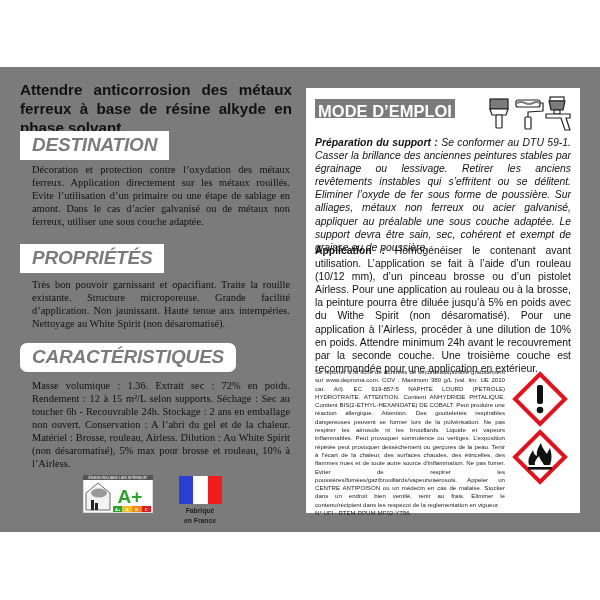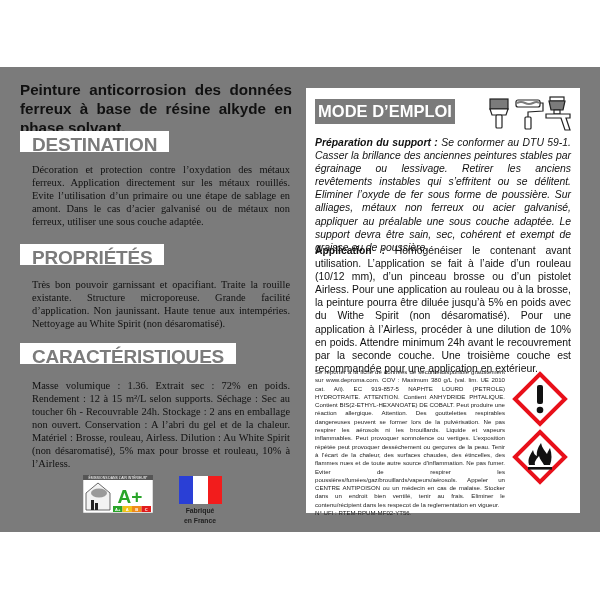--- a/index.html
+++ b/index.html
@@ -2,54 +2,54 @@
 <html><head>
 <meta charset="utf-8">
 <style>
   html, body { margin:0; padding:0; }
   body { width:600px; height:600px; background:#ffffff; position:relative; overflow:hidden;
          font-family:"Liberation Sans", sans-serif; }
   .panel { position:absolute; left:0; top:67px; width:600px; height:465px; background:#7b7b7b; }
   .title { position:absolute; left:20px; top:80px; width:272px; font-weight:bold; font-size:15.2px;
            line-height:19px; color:#111; text-align:justify; text-align-last:left; }
   .sec-head { position:absolute; left:20px; background:#ffffff; color:#7b7b7b; font-weight:bold;
-              font-size:19px; line-height:27px; height:21px; padding:0 12px 0 12px; letter-spacing:-0.2px;
-              box-sizing:border-box; }
+              font-size:19px; line-height:27px; height:29px; padding:0 12px 0 12px; letter-spacing:-0.2px;
+              box-sizing:border-box;font-style:italic; }
   .sec-body { position:absolute; left:32px; width:258px; font-size:10.4px; line-height:13px; color:#111;
               text-align:justify;font-family:Liberation Serif, serif; }
   .card { position:absolute; left:306px; top:88px; width:274px; height:425px; background:#ffffff; }
-  .mode { position:absolute; left:9px; top:11px; width:140px; height:25px; background:#7b7b7b; color:#fff;
+  .mode { position:absolute; left:9px; top:11px; width:140px; height:19px; background:#7b7b7b; color:#fff;
           font-weight:bold; font-size:16.5px; line-height:25px; text-align:center; }
   .tools { position:absolute; left:180px; top:8px; width:90px; height:38px; }
   .card-text { position:absolute; left:9px; width:256px; font-size:10.4px; line-height:13.1px; color:#111;
                text-align:justify; }
   .card-text b { font-weight:bold; }
   .safety { position:absolute; left:9px; top:280px; width:190px; font-size:6.1px; line-height:8.3px;
             color:#222; text-align:justify; }
   .pict { position:absolute; }
   .label-emis { position:absolute; left:83px; top:475px; width:70px; height:38px; }
   .flag { position:absolute; left:179px; top:476px; width:43px; height:28px; display:flex; }
   .flag span { flex:1; }
   .fab { position:absolute; left:170px; top:506px; width:60px; font-size:6.8px; line-height:10px;
          color:#222; text-align:center; font-weight:bold; }
 </style>
 </head>
 <body>
 
 <div class="panel"></div>
 
-<div class="title">Peinture anticorrosion des données ferreux à base de résine alkyde en phase solvant.</div>
+<div class="title">Attendre anticorrosion des métaux ferreux à base de résine alkyde en phase solvant.</div>
 
 <div class="sec-head" style="top:131px;">DESTINATION</div>
 <div class="sec-body" style="top:163px;">Décoration et protection contre l’oxydation des métaux ferreux. Application directement sur les métaux rouillés. Evite l’utilisation d’un primaire ou une étape de sablage en amont. Dans le cas d’acier galvanisé ou de métaux non ferreux, utiliser une sous couche adaptée.</div>
 
 <div class="sec-head" style="top:244px;text-align:right;">PROPRIÉTÉS</div>
 <div class="sec-body" style="top:278px;">Très bon pouvoir garnissant et opacifiant. Traite la rouille existante. Structure microporeuse. Grande facilité d’application. Non jaunissant. Haute tenue aux intempéries. Nettoyage au White Spirit (non désaromatisé).</div>
 
-<div class="sec-head" style="top:343px;">CARACTÉRISTIQUES</div>
+<div class="sec-head" style="top:343px;border-radius:7px;">CARACTÉRISTIQUES</div>
 <div class="sec-body" style="top:379px;">Masse volumique : 1.36. Extrait sec : 72% en poids. Rendement : 12 à 15 m²/L selon supports. Séchage : Sec au toucher 6h - Recouvrable 24h. Stockage : 2 ans en emballage non ouvert. Conservation : A l’abri du gel et de la chaleur. Matériel : Brosse, rouleau, Airless. Dilution : Au White Spirit (non désaromatisé), 5% max pour brosse et rouleau, 10% à l’Airless.</div>
 
 <div class="label-emis">
   <svg width="70" height="38" viewBox="0 0 70 38">
     <rect x="0" y="0" width="70" height="38" fill="#ffffff" stroke="#888" stroke-width="0.6"></rect>
     <rect x="0" y="0" width="70" height="5" fill="#555"></rect>
     <text x="35" y="4" font-size="3.4" fill="#fff" text-anchor="middle" font-family="Liberation Sans, sans-serif">ÉMISSIONS DANS L'AIR INTÉRIEUR*</text>
     <path d="M3 18 L15 8 L27 18 L27 35 L3 35 Z" fill="#f2f2f2" stroke="#444" stroke-width="0.8"></path>
     <ellipse cx="16" cy="18" rx="8" ry="4.5" fill="#9a9a9a"></ellipse>
     <rect x="8" y="25" width="3" height="10" fill="#222"></rect>

